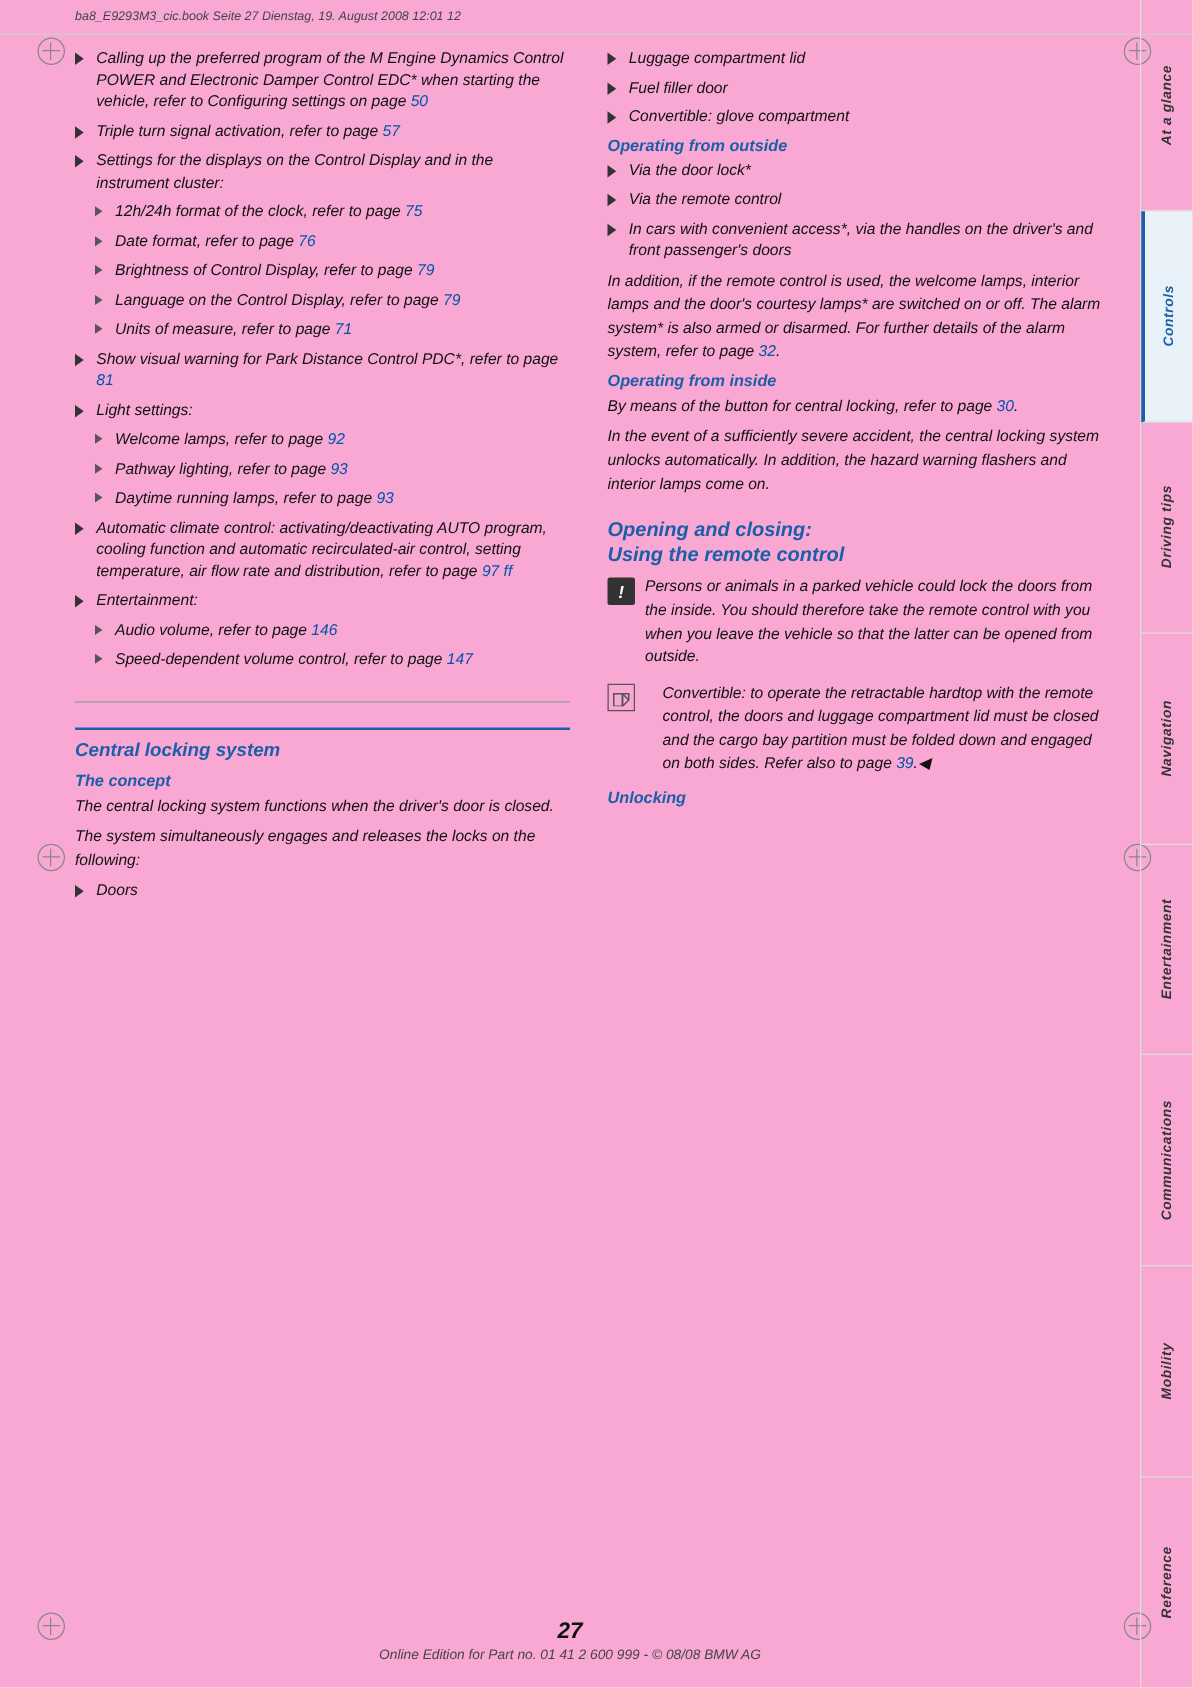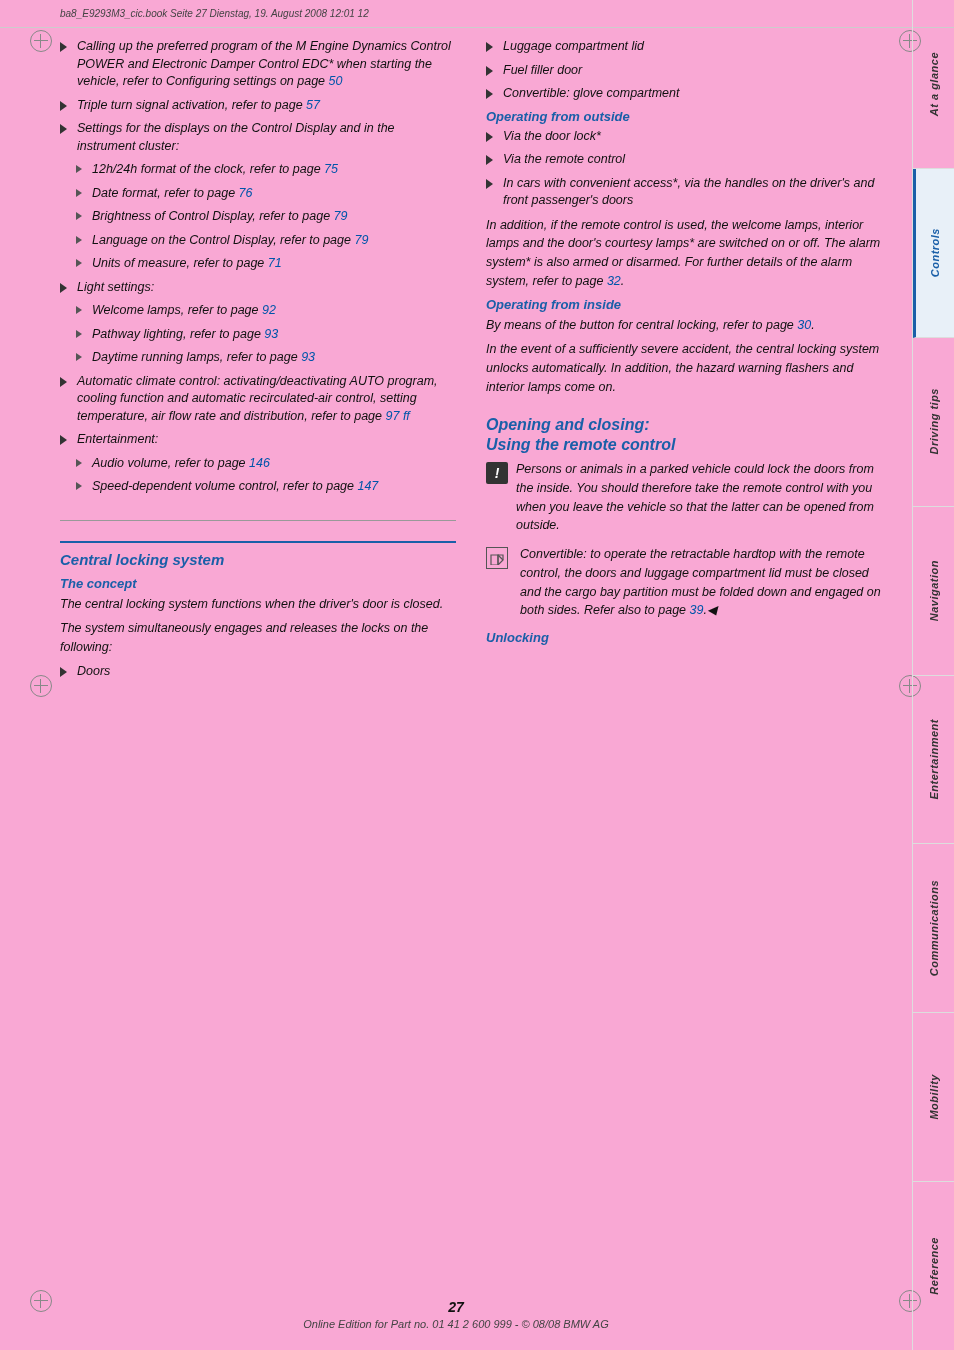--- a/index.html
+++ b/index.html
@@ -172,21 +172,21 @@
     .warning-text {
       font-size: 12.5px;
       line-height: 1.5;
       color: #111;
     }
 
     
     .note-box {
       display: flex;
       align-items: flex-start;
-      gap: 12px;
+      gap: 22px;
       margin-bottom: 10px;
     }
     .note-icon {
       width: 22px;
       height: 22px;
       border: 1.5px solid #555;
       color: #555;
       font-size: 10px;
       display: flex;
       align-items: center;
@@ -204,21 +204,21 @@
     .page-footer {
       position: absolute;
       bottom: 20px;
       left: 0;
       right: 42px;
       text-align: center;
       font-size: 11px;
       color: #444;
     }
     .page-number {
-      font-size: 14px;
+      font-size: 18px;
       font-weight: bold;
       color: #111;
       display: block;
       margin-bottom: 3px;
     }
 
     
     .corner-crosshair {
       position: absolute;
       width: 22px;
@@ -364,20 +364,24 @@
           <div class="bullet-item">
             <span class="triangle-arrow" style="border-left-color:#555; border-top-width:4px; border-bottom-width:4px; border-left-width:6px;"></span>
             <span class="bullet-text">Language on the Control Display, refer to page <a class="link-blue">79</a></span>
           </div>
           <div class="bullet-item">
             <span class="triangle-arrow" style="border-left-color:#555; border-top-width:4px; border-bottom-width:4px; border-left-width:6px;"></span>
             <span class="bullet-text">Units of measure, refer to page <a class="link-blue">71</a></span>
           </div>
         </div>
 
+        <div class="bullet-item">
+          <span class="triangle-arrow"></span>
+          <span class="bullet-text">Show visual warning for Park Distance Control PDC*, refer to page <a class="link-blue">81</a></span>
+        </div>
 
         <div class="bullet-item">
           <span class="triangle-arrow"></span>
           <span class="bullet-text">Light settings:</span>
         </div>
         <div class="sub-items">
           <div class="bullet-item">
             <span class="triangle-arrow" style="border-left-color:#555; border-top-width:4px; border-bottom-width:4px; border-left-width:6px;"></span>
             <span class="bullet-text">Welcome lamps, refer to page <a class="link-blue">92</a></span>
           </div>

